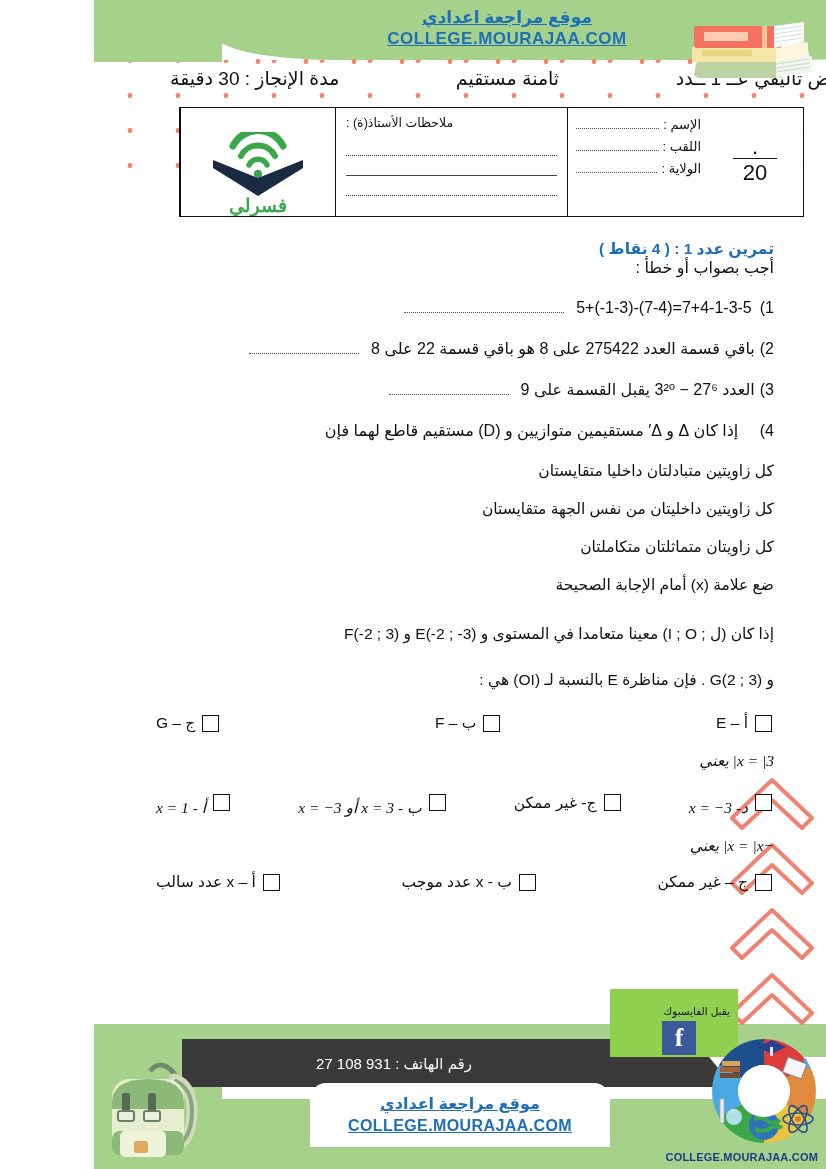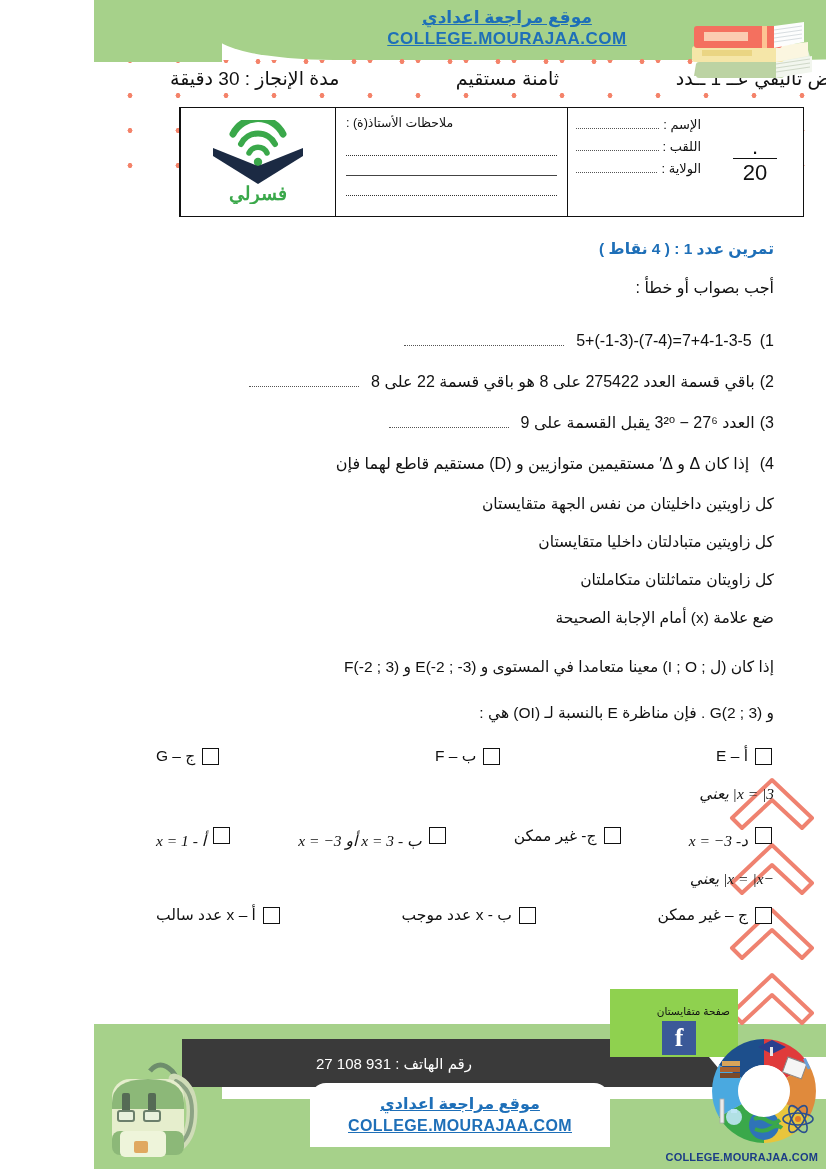--- a/index.html
+++ b/index.html
@@ -69,42 +69,42 @@
   .exam-meta .title{margin-right:10px;}
   .exam-meta .duration{margin-left:16px;}
 
   
   .id-table{
     position:absolute;left:85px;top:107px;width:625px;height:110px;
     border:1.3px solid #111;display:flex;flex-direction:row;background:#fff;
     box-sizing:border-box;z-index:5;
   }
   .cell{box-sizing:border-box;position:relative;}
-  .cell.logo{width:155px;border-left:1.3px solid #111;display:flex;align-items:center;justify-content:center;}
+  .cell.logo{width:155px;border-left:1.3px solid #111;display:flex;align-items:flex-end;justify-content:center;}
   .cell.notes{flex:1;border-left:1.3px solid #111;padding:7px 10px 0 10px;}
   .cell.ident{width:140px;border-left:1.3px solid #111;padding:9px 6px 0 6px;}
   .cell.mark{width:96px;display:flex;align-items:center;justify-content:center;}
 
   .notes-label{font-size:12.5px;color:#111;text-align:left;margin-bottom:6px;}
   .note-line{border-bottom:1px dotted #333;height:19px;}
   .note-line.solid{border-bottom:1px solid #444;}
 
   .ident-row{display:flex;flex-direction:row;align-items:flex-end;font-size:13px;color:#111;margin-bottom:7px;}
   .ident-row .lbl{white-space:nowrap;}
   .ident-row .fill{flex:1;border-bottom:1px dotted #555;margin:0 4px 3px 2px;height:11px;}
 
   .frac{display:flex;flex-direction:column;align-items:center;font-size:22px;color:#111;}
   .frac .num{font-size:22px;line-height:14px;}
   .frac .bar{width:44px;border-top:1.6px solid #111;margin:4px 0 2px 0;}
   .frac .den{font-size:22px;line-height:24px;}
 
   
   .content{position:absolute;left:60px;top:240px;width:620px;direction:rtl;text-align:right;z-index:4;}
-  .ex-title{color:#1e6fb8;font-weight:bold;font-size:15.5px;margin-bottom:20px;text-align:right;}
-  .instr{font-size:16px;color:#111;margin-bottom:35px;}
+  .ex-title{color:#1e6fb8;font-weight:bold;font-size:15.5px;text-align:right;}
+  .instr{font-size:16px;color:#111;margin-bottom:22px;}
   .q-row{font-size:16px;color:#111;margin-bottom:22px;display:flex;flex-direction:row;align-items:flex-end;justify-content:flex-start;}
   .q-row .txt{white-space:nowrap;}
   .q-row .dots{border-bottom:1px dotted #555;height:12px;margin:0 12px 4px 0;}
   .dots.w160{width:160px;}
   .dots.w120{width:120px;}
   .dots.w110{width:110px;}
   .dots.w90{width:90px;}
   .dots.w150{width:150px;}
   .sub-row{font-size:15.5px;color:#111;margin-bottom:20px;display:flex;flex-direction:row;align-items:flex-end;}
   .q4-line{font-size:16px;color:#111;margin-bottom:22px;}
@@ -259,30 +259,30 @@
     </div>
 
     <div class="q-row">
       <span class="txt">3)</span>
       <span class="txt" style="margin-right:5px;">العدد 27⁶ − 3²⁰ يقبل القسمة على 9</span>
       <span class="dots w120"></span>
     </div>
 
     <div class="q4-line">
       <span>4)</span>
-      <span style="margin-right:6px;text-align:center;">إذا كان Δ و Δ′ مستقيمين متوازيين و (D) مستقيم قاطع لهما فإن</span>
-    </div>
-
+      <span style="margin-right:17px;text-align:center;">إذا كان Δ و Δ′ مستقيمين متوازيين و (D) مستقيم قاطع لهما فإن</span>
+    </div>
+
+    <div class="sub-row">
+      <span class="txt">كل زاويتين متبادلتان داخليا متقايستان</span>
+      <span class="dots w120"></span>
+    </div>
     <div class="sub-row">
       <span class="txt">كل زاويتين داخليتان من نفس الجهة متقايستان</span>
       <span class="dots w150"></span>
-    </div>
-    <div class="sub-row">
-      <span class="txt">كل زاويتين متبادلتان داخليا متقايستان</span>
-      <span class="dots w120"></span>
     </div>
     <div class="sub-row">
       <span class="txt">كل زاويتان متماثلتان متكاملتان</span>
       <span class="dots w90"></span>
     </div>
 
     <div class="mcq-instr">ضع علامة (x) أمام الإجابة الصحيحة</div>
 
     <div class="stmt">إذا كان (ل ; I ; O) معينا متعامدا في المستوى و  (3- ; 2-)E و (3 ; 2-)F</div>
     <div class="stmt">و  (3 ; 2)G . فإن مناظرة E بالنسبة لـ (OI) هي :</div>
@@ -355,21 +355,21 @@
   <div class="bottom-left-green"></div>
 
   <div class="dark-bar-wrap">
     <svg width="826" height="160" viewBox="0 0 826 160">
       <path d="M88 30 L600 30 L640 78 L88 78 Z" fill="#3a3a3a"></path>
       <rect x="88" y="30" width="512" height="48" fill="#3a3a3a"></rect>
     </svg>
   </div>
 
   <div class="fb-panel"></div>
-  <div class="fb-label">صفحة متقايستان</div>
+  <div class="fb-label">يقبل الفايسبوك</div>
   <div class="fb-icon">f</div>
 
   <div class="phone">رقم الهاتف : 931 108 27</div>
 
   <div class="footer-plate">
     <span class="ar">موقع مراجعة اعدادي</span>
     <span class="en">COLLEGE.MOURAJAA.COM</span>
   </div>
 
   <div class="site-small">COLLEGE.MOURAJAA.COM</div>

